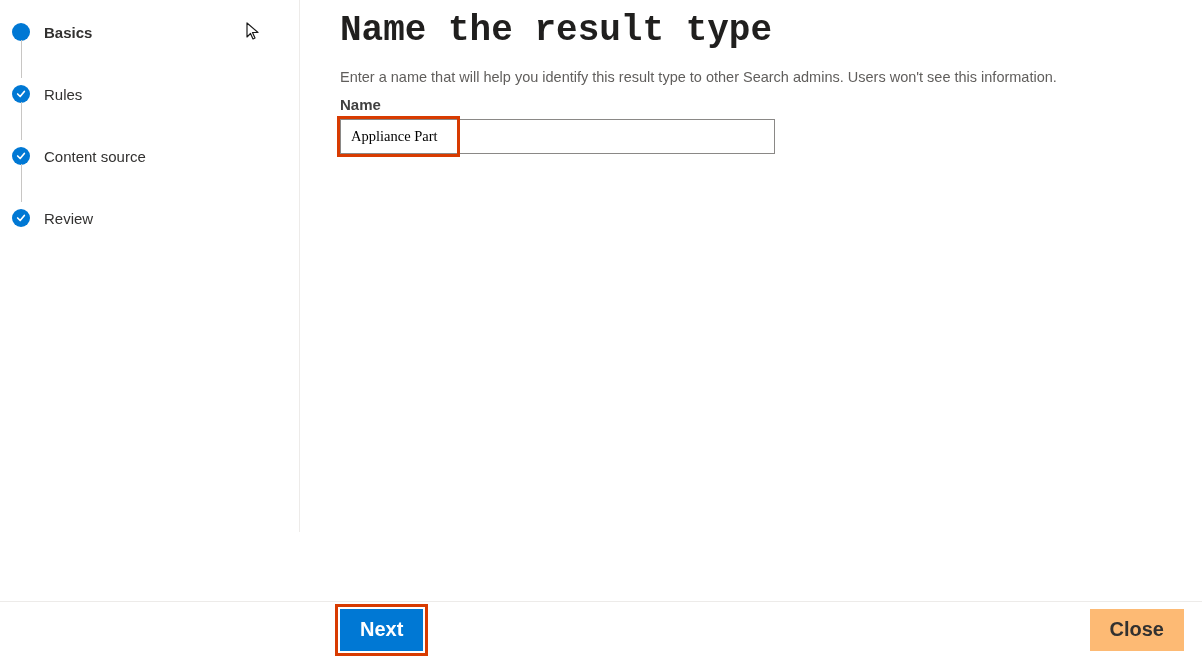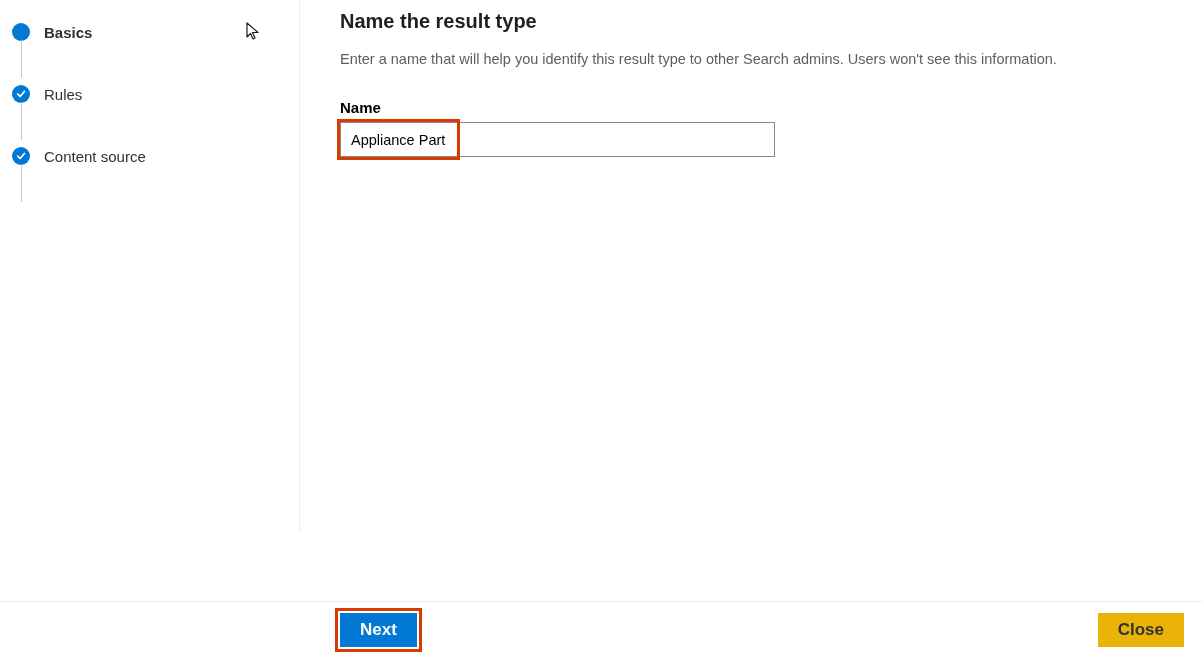--- a/index.html
+++ b/index.html
@@ -78,36 +78,37 @@
     .step.current .step-label {
       font-weight: 700;
     }
 
     .main {
       flex: 1;
       padding: 10px 40px 0 40px;
     }
 
     .page-title {
-      font-size: 20px;
+      font-size: 36px;
       font-weight: 700;
       color: #201f1e;
       margin-bottom: 18px;
+      font-family: Liberation Mono, monospace;
     }
 
     .description {
       font-size: 14.5px;
       color: #605e5c;
-      margin-bottom: 32px;
+      margin-bottom: 11px;
     }
 
     .field-label {
       font-size: 15px;
       font-weight: 600;
-      color: #000000;
+      color: #404040;
       margin-bottom: 6px;
       display: block;
     }
 
     .input-wrap {
       position: relative;
       display: inline-block;
     }
 
     .highlight-box {
@@ -122,21 +123,21 @@
       width: 123px;
       height: 41px;
     }
 
     .name-input {
       width: 435px;
       height: 35px;
       border: 1px solid #8a8886;
       padding: 0 10px;
       font-size: 14.5px;
-      font-family: Liberation Sans, sans-serif;
+      font-family: Liberation Serif, serif;
       outline: none;
     }
 
     .footer {
       position: absolute;
       bottom: 0;
       left: 0;
       right: 0;
       height: 56px;
       border-top: 1px solid #edebe9;
@@ -149,36 +150,36 @@
     .footer-left {
       position: relative;
       margin-left: 340px;
       display: flex;
       align-items: center;
       height: 100%;
     }
 
     .btn {
       font-family: inherit;
-      font-size: 17px;
+      font-size: 20px;
       font-weight: 600;
-      height: 34px;
+      height: 42px;
       padding: 0 20px;
       border: none;
       cursor: pointer;
     }
 
     .btn-primary {
       background: #0078d4;
       color: #ffffff;
       position: relative;
     }
 
     .btn-default {
-      background: #eab308;
+      background: #fdba74;
       color: #323130;
     }
 
     .highlight-next {
       top: -5px;
       left: -5px;
       right: -5px;
       bottom: -5px;
     }
 
@@ -214,20 +215,28 @@
         <span class="step-line"></span>
       </div>
       <div class="step">
         <span class="step-icon completed">
           <svg viewBox="0 0 12 12" fill="none">
               <path d="M2 6 L5 9 L10 3" stroke="#ffffff" stroke-width="2" stroke-linecap="round" stroke-linejoin="round"></path>
             </svg>
         </span>
         <span class="step-label">Content source</span>
         <span class="step-line"></span>
+      </div>
+      <div class="step">
+        <span class="step-icon completed">
+          <svg viewBox="0 0 12 12" fill="none">
+              <path d="M2 6 L5 9 L10 3" stroke="#ffffff" stroke-width="2" stroke-linecap="round" stroke-linejoin="round"></path>
+            </svg>
+        </span>
+        <span class="step-label">Review</span>
       </div>
     </div>
   </nav>
 
   <main class="main">
     <h1 class="page-title">Name the result type</h1>
     <p class="description">Enter a name that will help you identify this result type to other Search admins. Users won't see this information.</p>
     <label class="field-label">Name</label>
     <div class="input-wrap">
       <input type="text" class="name-input" value="Appliance Part" style="">

